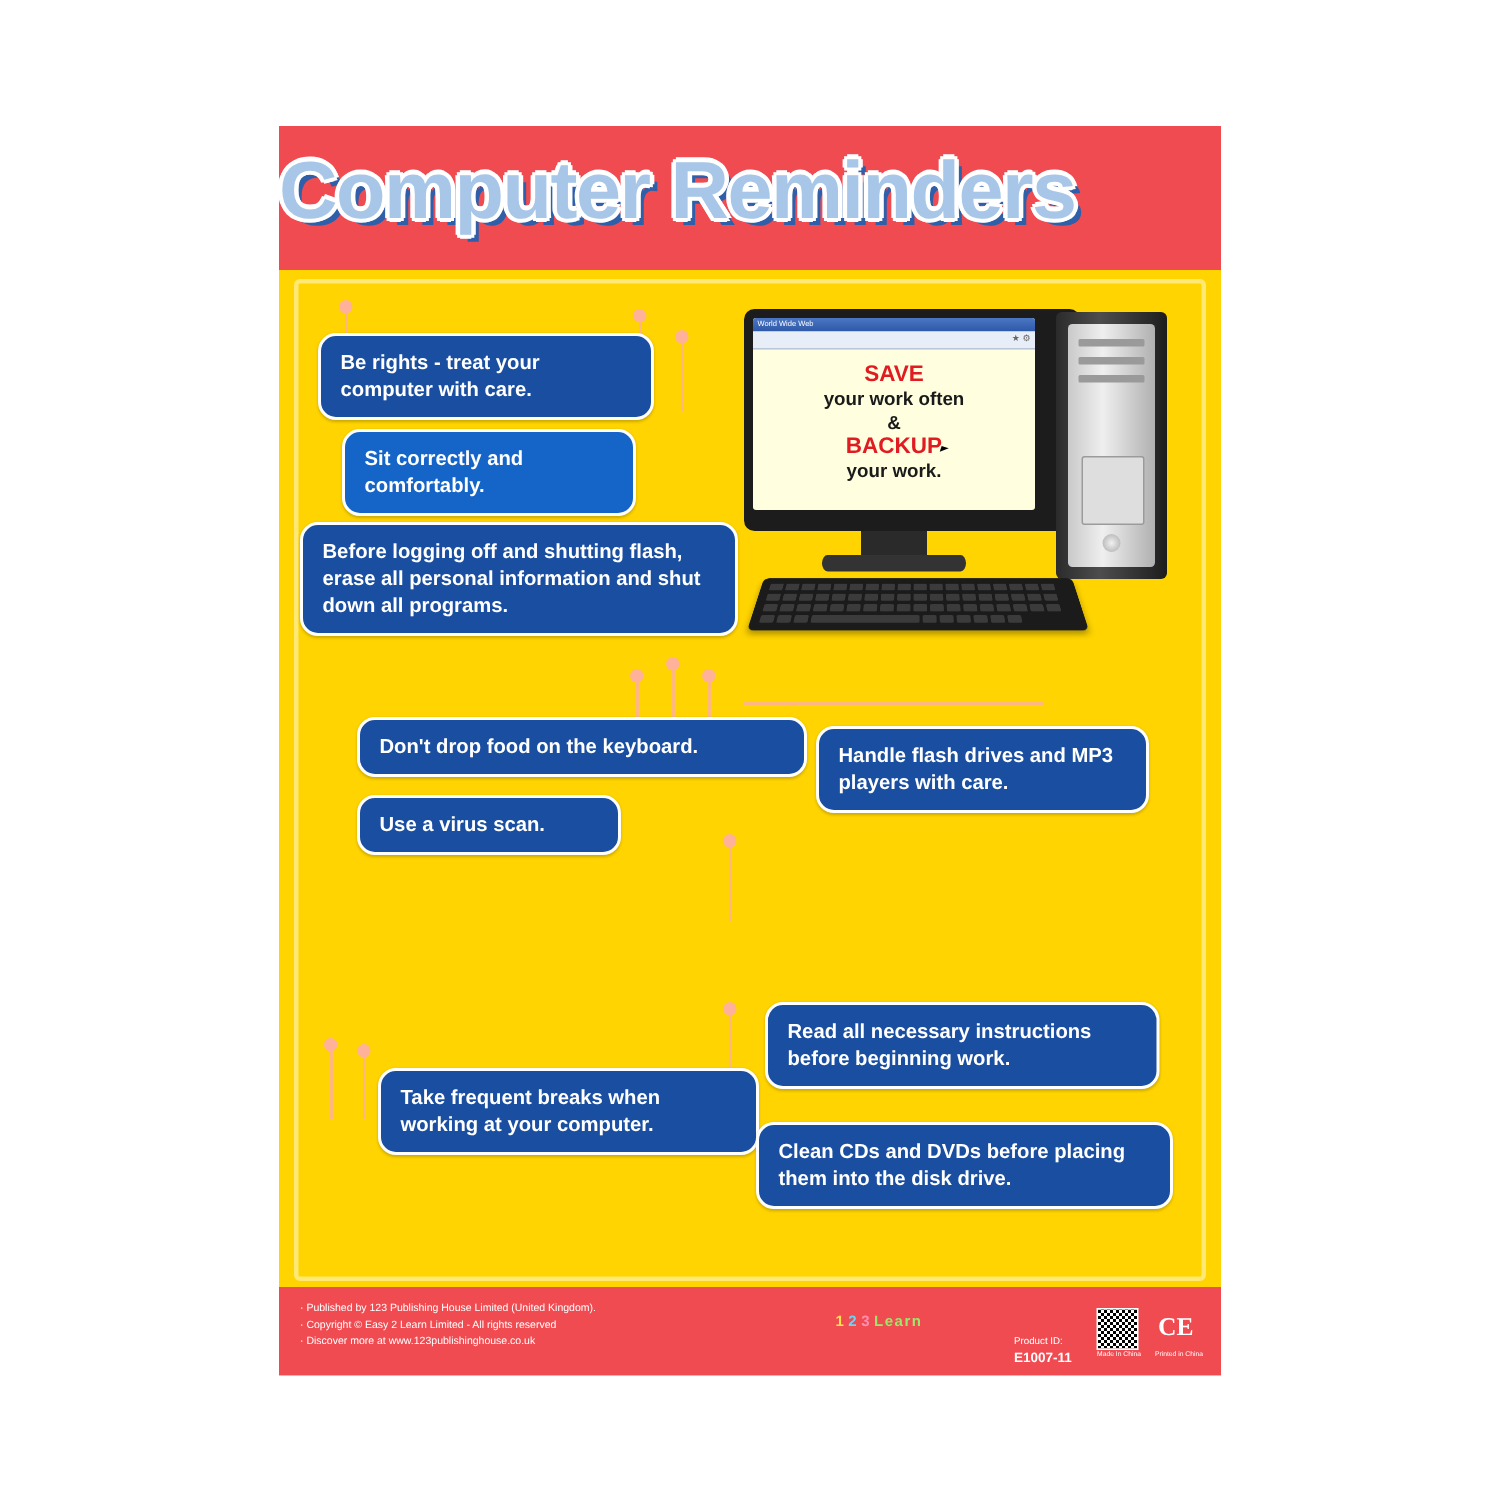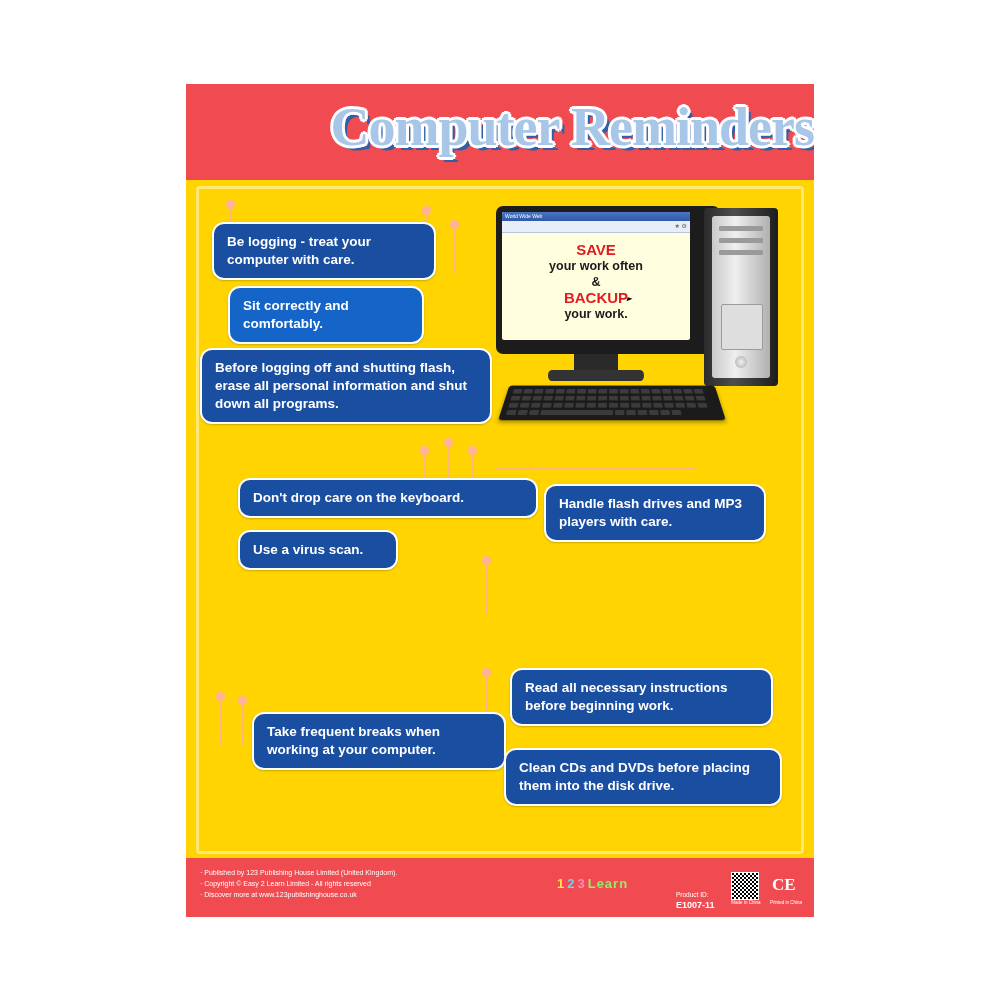--- a/index.html
+++ b/index.html
@@ -24,31 +24,30 @@
     position: absolute;
     left: 0; top: 0;
     width: 628px;
     height: 96px;
     background: #f04b51;
   }
   .poster-title {
     position: absolute;
     left: 0; top: 12px;
     width: 628px;
-    text-align: right;
+    text-align: left;
     font-size: 54px;
     font-weight: bold;
     letter-spacing: -1px;
     color: #a8c6e8;
     -webkit-text-stroke: 0px;
     text-shadow:
        3px 0 0 #ffffff, -3px 0 0 #ffffff, 0 3px 0 #ffffff, 0 -3px 0 #ffffff,
        2px 2px 0 #ffffff, -2px 2px 0 #ffffff, 2px -2px 0 #ffffff, -2px -2px 0 #ffffff,
        5px 5px 0 #2f5fa8;
-    font-family: Liberation Serif, serif;
   }
   
   .body-area {
     position: absolute;
     left: 0; top: 96px;
     width: 628px;
     height: 737px;
     background: #ffd400;
   }
   .inner-frame {
@@ -226,21 +225,21 @@
   }
   .footer-text {
     position: absolute;
     left: 14px; top: 9px;
     font-size: 7px;
     line-height: 11px;
   }
   .logo-badge {
     position: absolute;
     left: 370px; top: 18px;
-    font-size: 13px;
+    font-size: 10px;
     font-weight: bold;
     letter-spacing: 1px;
   }
   .logo-badge span { padding: 0 1px; }
   .l1 { color: #ffe14d; }
   .l2 { color: #6fd3f2; }
   .l3 { color: #ff8fb1; }
   .l4 { color: #9ce86b; }
   .prod {
     position: absolute;
@@ -418,28 +417,28 @@
         <div class="key" style="width:70px;"></div>
         <div class="key"></div>
           <div class="key"></div>
           <div class="key"></div>
           <div class="key"></div>
         <div class="key"></div>
           <div class="key"></div>
       </div>
     </div>
 
-    <div class="tip" style="left:26px;  top:42px;  width:224px;">Be logging - treat your computer with care.</div>
+    <div class="tip" style="left:26px;  top:42px;  width:224px;">Be rights - treat your computer with care.</div>
     <div class="tip light" style="left:42px; top:106px; width:196px;">Sit correctly and comfortably.</div>
     <div class="tip" style="left:14px;  top:168px; width:292px;">Before logging off and shutting flash, erase all personal information and shut down all programs.</div>
 
-    <div class="tip" style="left:52px;  top:298px; width:300px;">Don't drop care on the keyboard.</div>
+    <div class="tip" style="left:52px;  top:298px; width:300px;">Don't drop food on the keyboard.</div>
     <div class="tip" style="left:358px; top:304px; width:222px;">Handle flash drives and MP3 players with care.</div>
 
-    <div class="tip" style="left:52px;  top:350px; width:160px;">Use a virus scan.</div>
+    <div class="tip" style="left:52px;  top:350px; width:176px;">Use a virus scan.</div>
 
     <div class="tip" style="left:324px; top:488px; width:263px;">Read all necessary instructions before beginning work.</div>
 
     <div class="tip" style="left:66px;  top:532px; width:254px;">Take frequent breaks when working at your computer.</div>
     <div class="tip" style="left:318px; top:568px; width:278px;">Clean CDs and DVDs before placing them into the disk drive.</div>
 
   </div>
 
   <div class="footer">
     <div class="footer-text">

